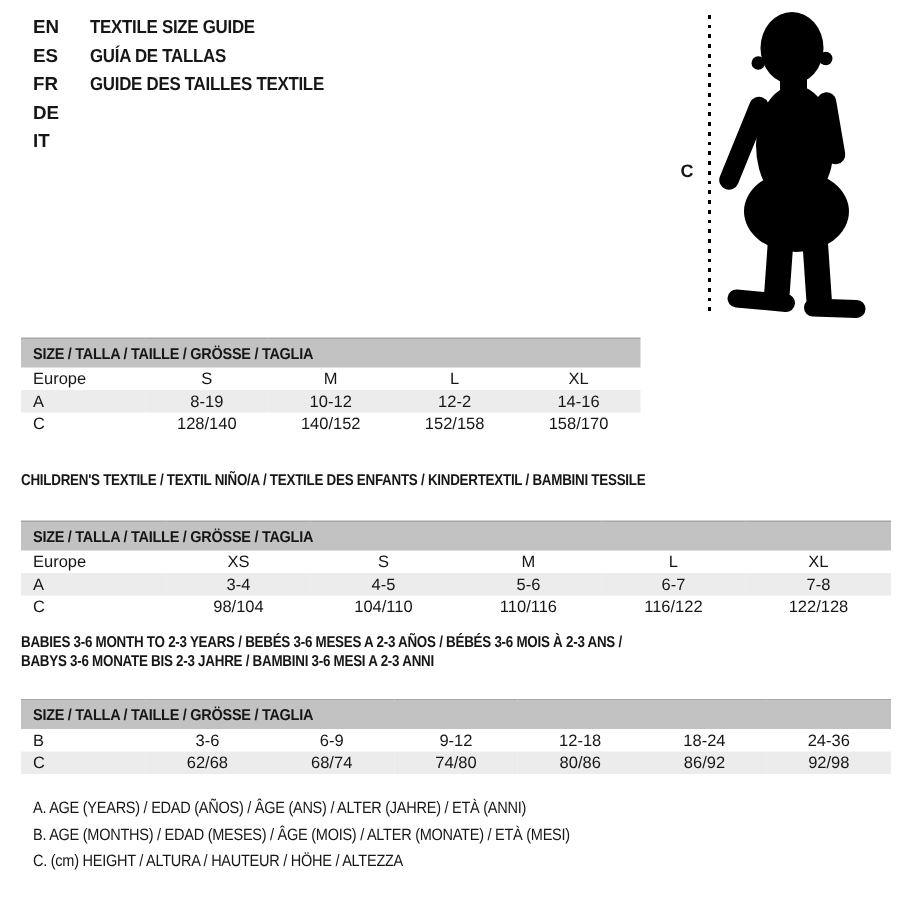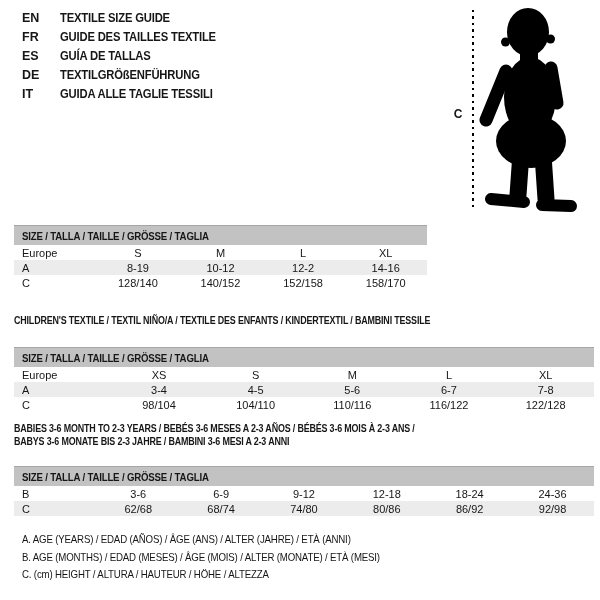--- a/index.html
+++ b/index.html
@@ -61,37 +61,35 @@
 
 <div class="page">
 
   <div class="lang-block" id="lang-block">
   <div class="lang-row">
     <span class="lang-code">EN</span>
     <span class="lang-label"><span class="cond">TEXTILE SIZE GUIDE</span></span>
   </div>
 
   <div class="lang-row">
+    <span class="lang-code">ES</span>
+    <span class="lang-label"><span class="cond">GUÍA DE TALLAS</span></span>
+  </div>
+
+  <div class="lang-row">
     <span class="lang-code">FR</span>
     <span class="lang-label"><span class="cond">GUIDE DES TAILLES TEXTILE</span></span>
   </div>
 
   <div class="lang-row">
-    <span class="lang-code">ES</span>
-    <span class="lang-label"><span class="cond">GUÍA DE TALLAS</span></span>
-  </div>
-
-  <div class="lang-row">
     <span class="lang-code">DE</span>
-    <span class="lang-label"><span class="cond">TEXTILGRÖßENFÜHRUNG</span></span>
   </div>
 
   <div class="lang-row">
     <span class="lang-code">IT</span>
-    <span class="lang-label"><span class="cond">GUIDA ALLE TAGLIE TESSILI</span></span>
   </div>
 </div>
 
   <div class="figure-area">
     <div class="dotted-line"></div>
     <div class="measure-label">C</div>
     <svg class="baby-svg" width="116" height="208" viewBox="0 0 116 208" aria-hidden="true">
       <g fill="#000">
 
         <circle cx="27.5" cy="37" r="4.5"></circle>

